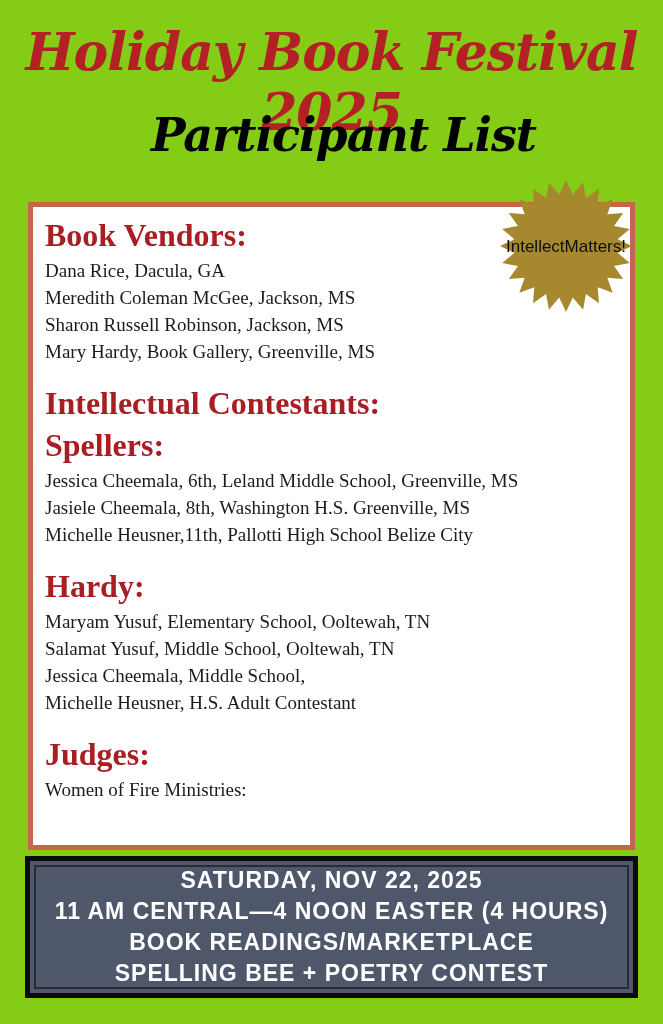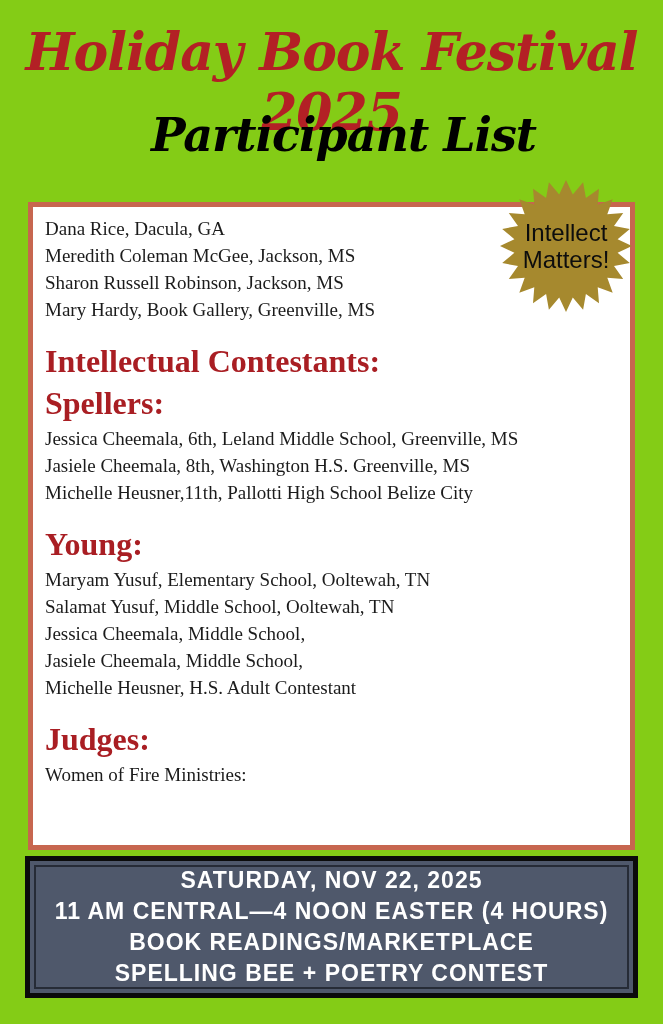--- a/index.html
+++ b/index.html
@@ -65,23 +65,23 @@
     white-space:nowrap;
   }
   .badge{
     position:absolute;left:498px;top:178px;
     width:136px;height:136px;
     z-index:5;
   }
   .badge svg{position:absolute;left:0;top:0;width:136px;height:136px;}
   .badge-text{
     position:absolute;left:0;top:0;width:136px;height:136px;
-    display:flex;flex-direction:column;align-items:center;justify-content:center;
+    display:flex;align-items:center;justify-content:center;
     font-family:"Liberation Sans",sans-serif;
-    font-size:24px;line-height:27px;
+    font-size:17px;line-height:27px;
     color:#0d0d0d;
     text-align:center;
   }
   .banner{
     position:absolute;left:25px;top:856px;
     width:613px;height:142px;
     background:var(--banner-bg);
     border:5px solid var(--banner-border);
     padding:4px;
   }
@@ -104,40 +104,40 @@
 <body>
 
 <div class="page" data-name="flyer-page">
 
   <h1 class="title" data-name="flyer-title">Holiday Book Festival 2025</h1>
   <div class="subtitle" data-name="flyer-subtitle">Participant List</div>
 
   <div class="content-box" data-name="participant-box">
     <div id="sections" data-name="participant-sections">
         <section class="sec" data-name="section-book-vendors">
+          <h2 data-name="section-heading-book-vendors">Book Vendors:</h2>
           <p class="line" data-name="participant-line">Dana Rice, Dacula, GA</p>
           <p class="line" data-name="participant-line">Meredith Coleman McGee, Jackson, MS</p>
           <p class="line" data-name="participant-line">Sharon Russell Robinson, Jackson, MS</p>
           <p class="line" data-name="participant-line">Mary Hardy, Book Gallery, Greenville, MS</p>
         </section>
         <section class="sec" data-name="section-intellectual-contestants">
           <h2 data-name="section-heading-intellectual-contestants">Intellectual Contestants:</h2>
         </section>
         <section class="sec" data-name="section-spellers">
           <h2 data-name="section-heading-spellers">Spellers:</h2>
           <p class="line" data-name="participant-line">Jessica Cheemala, 6th, Leland Middle School, Greenville, MS</p>
           <p class="line" data-name="participant-line">Jasiele Cheemala, 8th, Washington H.S. Greenville, MS</p>
           <p class="line" data-name="participant-line">Michelle Heusner,11th, Pallotti High School Belize City</p>
         </section>
         <section class="sec" data-name="section-poets">
-          <h2 data-name="section-heading-poets">Young:</h2>
+          <h2 data-name="section-heading-poets">Hardy:</h2>
           <p class="line" data-name="participant-line">Maryam Yusuf, Elementary School, Ooltewah, TN</p>
           <p class="line" data-name="participant-line">Salamat Yusuf, Middle School, Ooltewah, TN</p>
           <p class="line" data-name="participant-line">Jessica Cheemala, Middle School,</p>
-          <p class="line" data-name="participant-line">Jasiele Cheemala, Middle School,</p>
           <p class="line" data-name="participant-line">Michelle Heusner, H.S. Adult Contestant</p>
         </section>
         <section class="sec" data-name="section-judges">
           <h2 data-name="section-heading-judges">Judges:</h2>
           <p class="line" data-name="participant-line">Women of Fire Ministries:</p>
         </section>
       </div>
   </div>
 
   <div class="badge" data-name="intellect-matters-badge">

